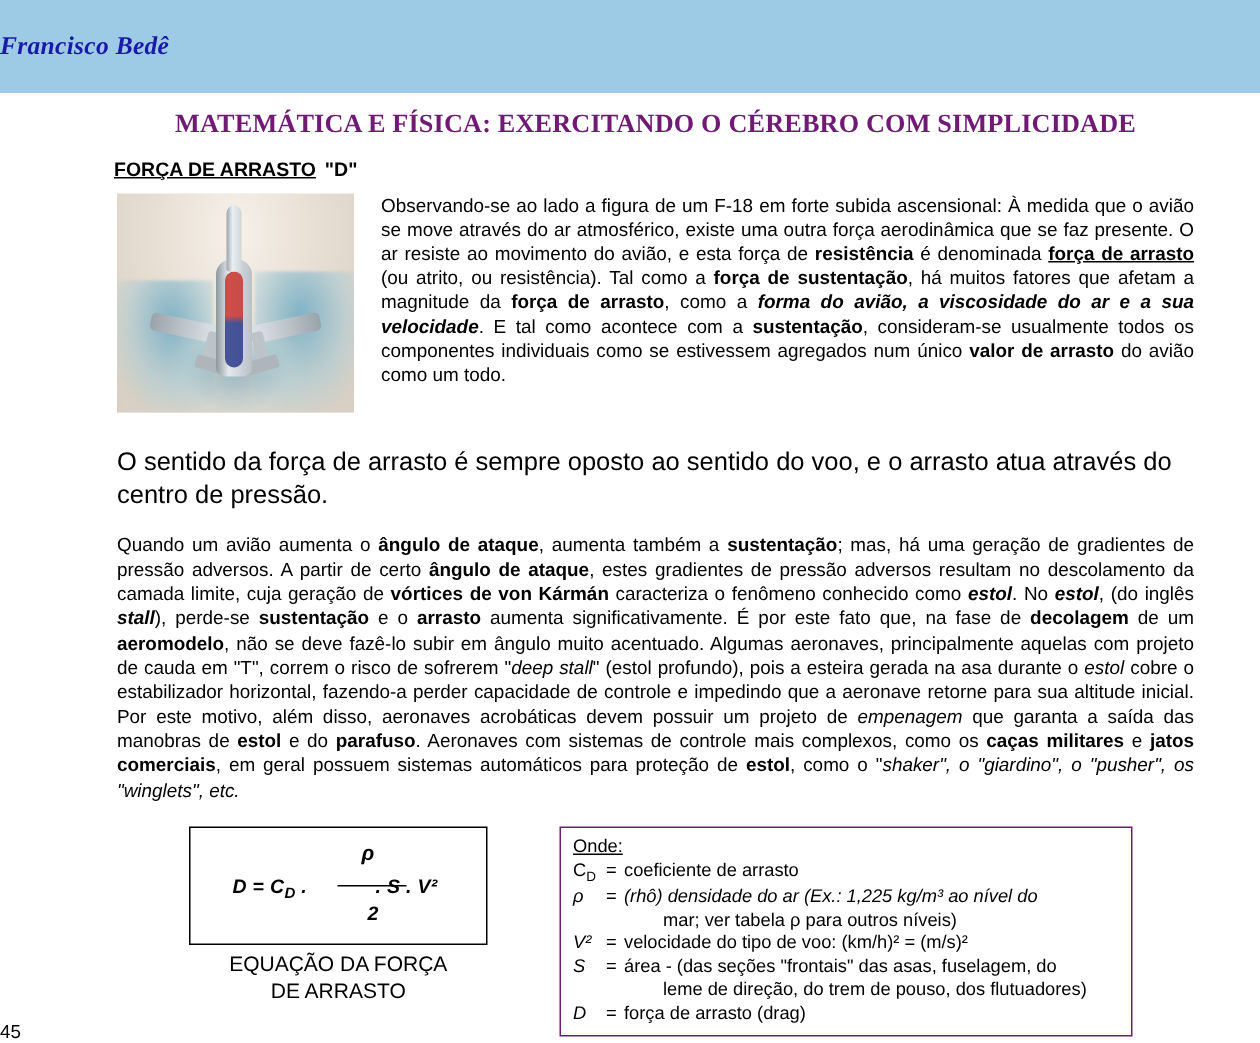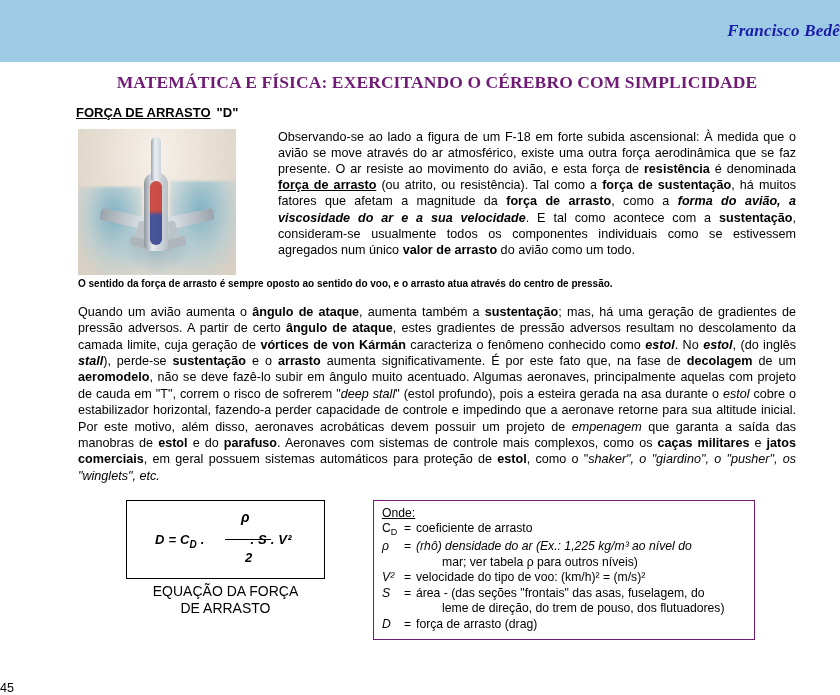--- a/index.html
+++ b/index.html
@@ -16,21 +16,21 @@
     position: relative;
   }
 
   
   .header-band {
     width: 840px;
     height: 62px;
     background: #9dcbe6;
     display: flex;
     align-items: center;
-    justify-content: flex-end;
+    justify-content: flex-start;
   }
   .header-title {
     font-family: "Liberation Serif", serif;
     font-style: italic;
     font-weight: bold;
     font-size: 17px;
     color: #1a1aa8;
     letter-spacing: 0.2px;
   }
 
@@ -62,21 +62,20 @@
   .section-head .quoted {
     font-weight: bold;
     margin-left: 6px;
   }
 
   
   .intro-row {
     display: flex;
     align-items: flex-start;
     margin-top: 9px;
-    gap: 24px;
   }
   .figure {
     width: 158px;
     height: 146px;
     flex: 0 0 158px;
     position: relative;
     overflow: hidden;
     background: linear-gradient(#efe7df 0%, #e6ddd2 40%, #dcd2c6 100%);
     margin-left: 0px;
   }
@@ -153,23 +152,23 @@
     font-size: 12.6px;
     line-height: 1.28;
     text-align: justify;
     color: #000;
   }
   .intro-text b { font-weight: bold; }
   .intro-text u { text-decoration: underline; }
   .intro-text i { font-style: italic; }
 
   .bold-note {
-    margin-top: 2px;
-    font-size: 10px;
-    font-weight: bold;
+    margin-top: 22px;
+    font-size: 17px;
+    font-weight: normal;
     line-height: 1.3;
   }
 
   .body-para {
     margin-top: 14px;
     font-size: 12.6px;
     line-height: 1.3;
     text-align: justify;
   }
 

